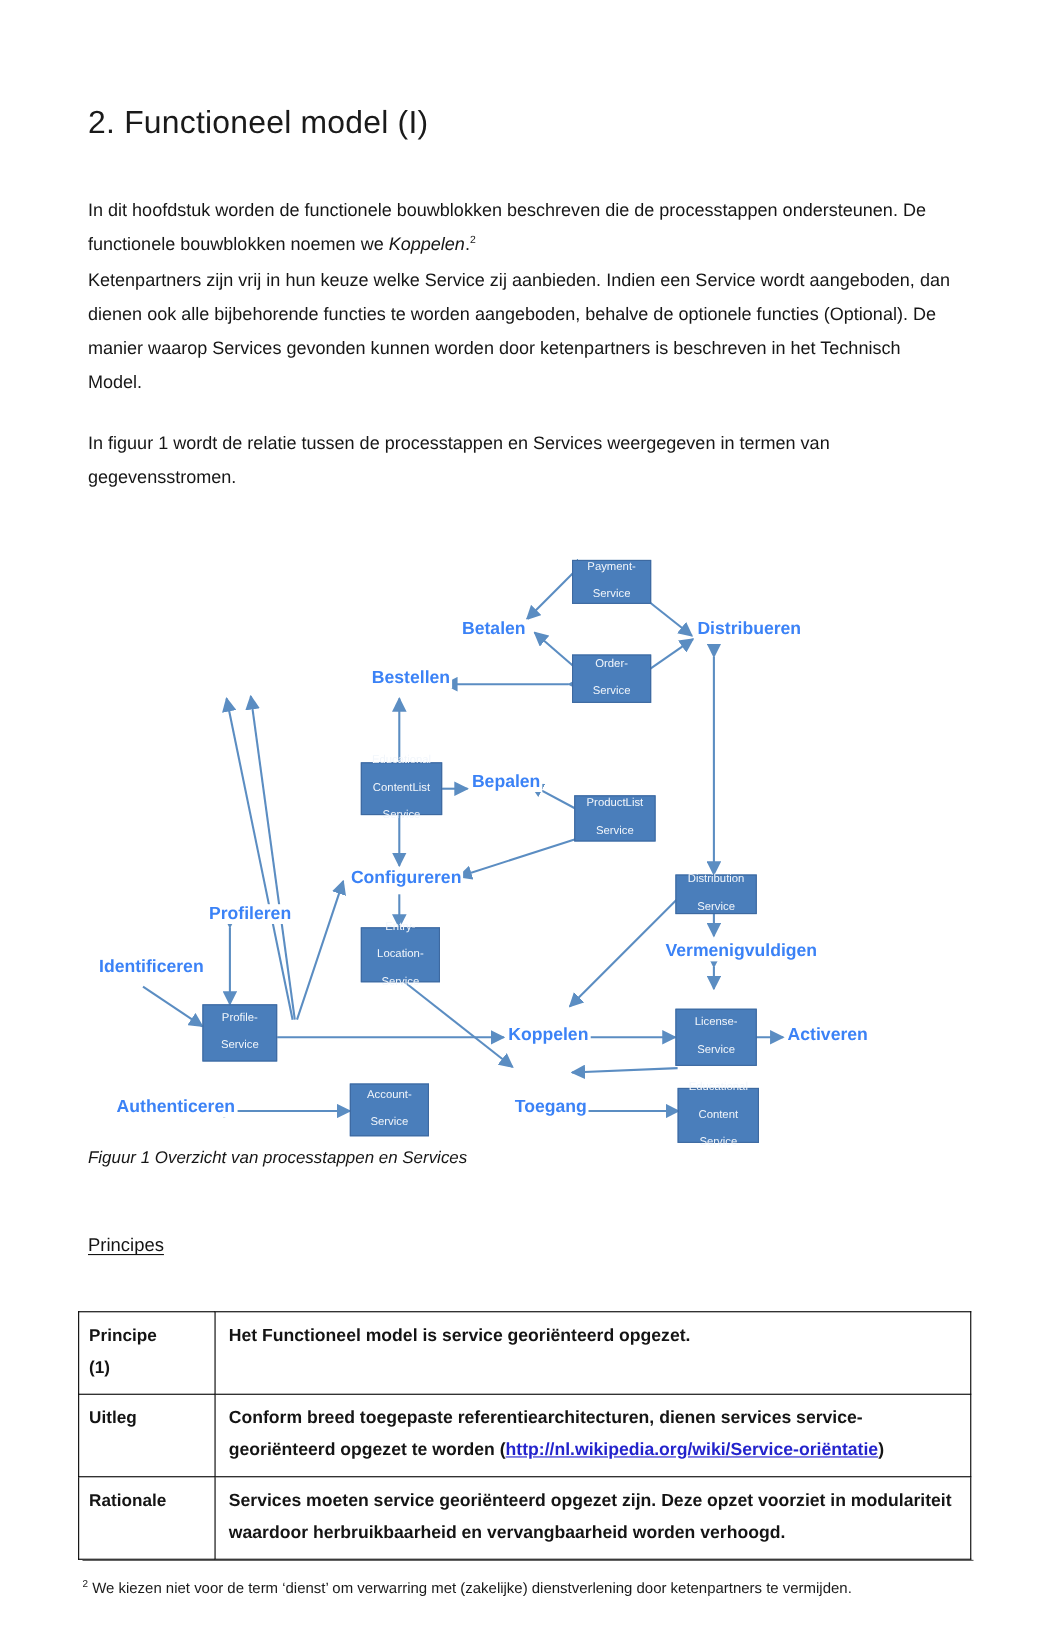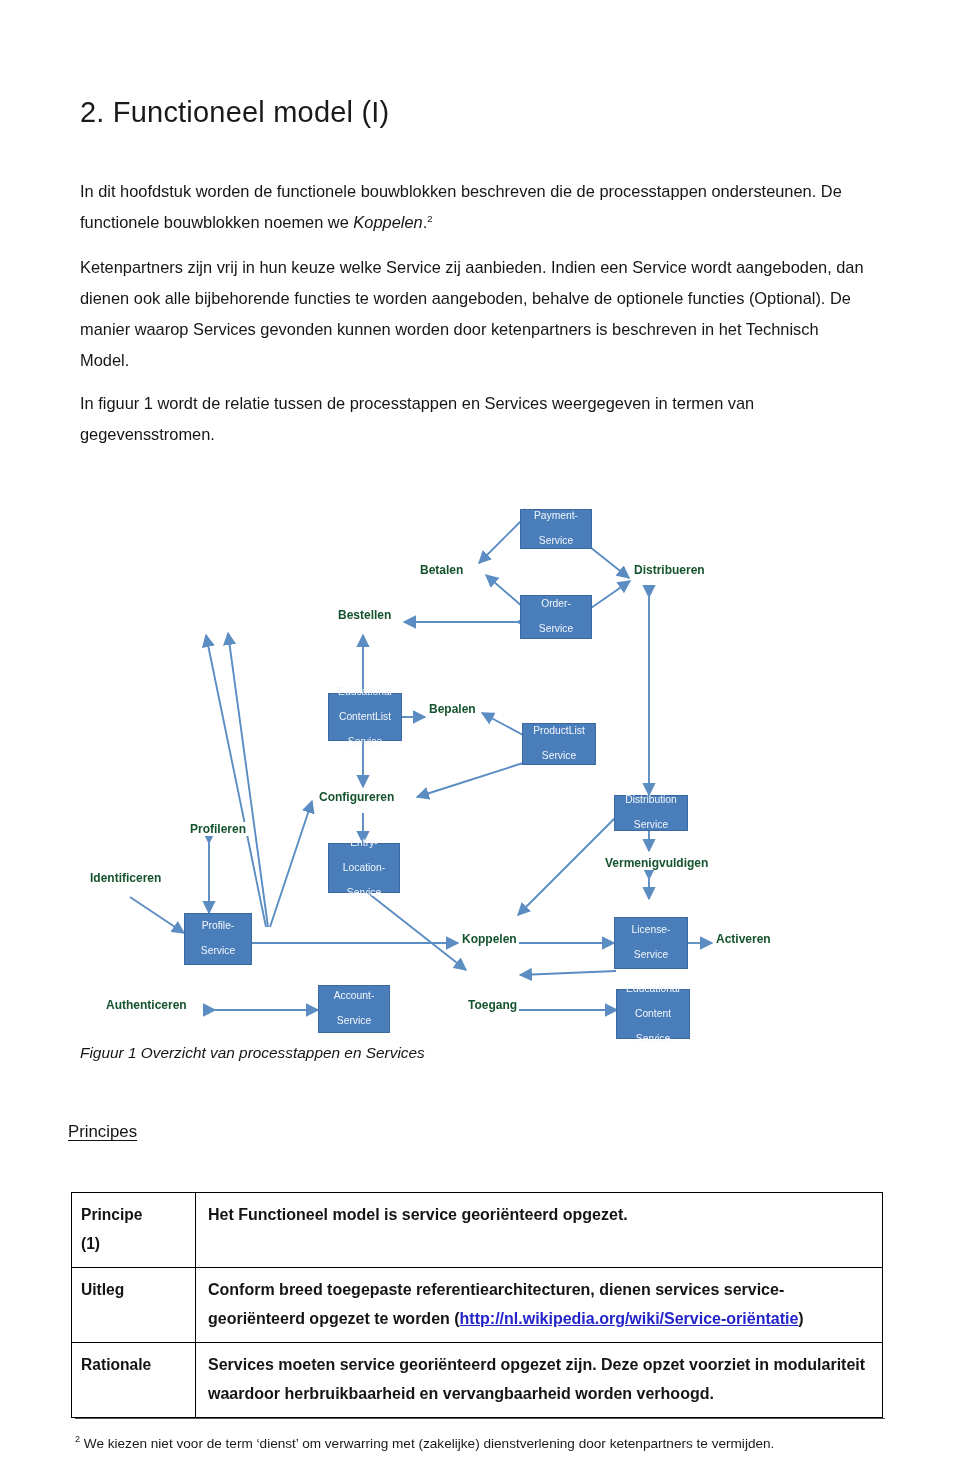--- a/index.html
+++ b/index.html
@@ -20,42 +20,42 @@
 
   
   .h1{position:absolute; left:80px; top:96px; font-size:29px; color:#1a1a1a; letter-spacing:.2px;}
 
   
   .para{position:absolute; left:80px; width:790px; font-size:16.4px; line-height:31px; color:#161616;}
   .para i{font-style:italic;}
   sup{font-size:9.5px; vertical-align:super; line-height:0;}
 
   #p1{top:176px;}
-  #p2{top:252px;}
+  #p2{top:240px;}
   #p3{top:388px;}
 
   
   .figure{position:absolute; left:80px; top:495px; width:800px; height:560px;}
   .fig svg{position:absolute; left:0; top:0;}
   .node{
     position:absolute; box-sizing:border-box;
     background:#4a7ebb; border:1.5px solid #3d69a0;
     color:#f2f6fb; font-size:10.3px; line-height:12.6px;
     display:flex; align-items:center; justify-content:center; text-align:center;
     z-index:3;
   }
   .node span{display:block; padding:0 2px;}
   .plabel{
-    position:absolute; font-size:12px; font-weight:bold; color:#14532d;
+    position:absolute; font-size:16px; font-weight:bold; color:#3b82f6;
     white-space:nowrap; z-index:4; background:#fff; padding:0 2px;
   }
   .caption{position:absolute; left:80px; top:1044px; font-size:15.4px; font-style:italic; color:#151515;}
 
   
-  .h2{position:absolute; left:68px; top:1122px; font-size:16.8px; color:#141414;
+  .h2{position:absolute; left:80px; top:1122px; font-size:16.8px; color:#141414;
       text-decoration:underline; text-underline-offset:3px;}
 
   .ptable{position:absolute; left:71px; top:1192px; width:812px; border-collapse:collapse;}
   .ptable td{border:1.1px solid #000; padding:7px 9px 9px 9px; vertical-align:top;
              font-size:16px; line-height:29px; color:#141414;font-weight:bold;}
   .ptable td.lbl{width:105px; font-size:15.6px;}
   .ptable td.val{padding-left:12px;}
   .ptable .bold{font-weight:bold;}
   .ptable .tall{height:56px;}
   a.link{color:#2323cc; text-decoration:underline;}

